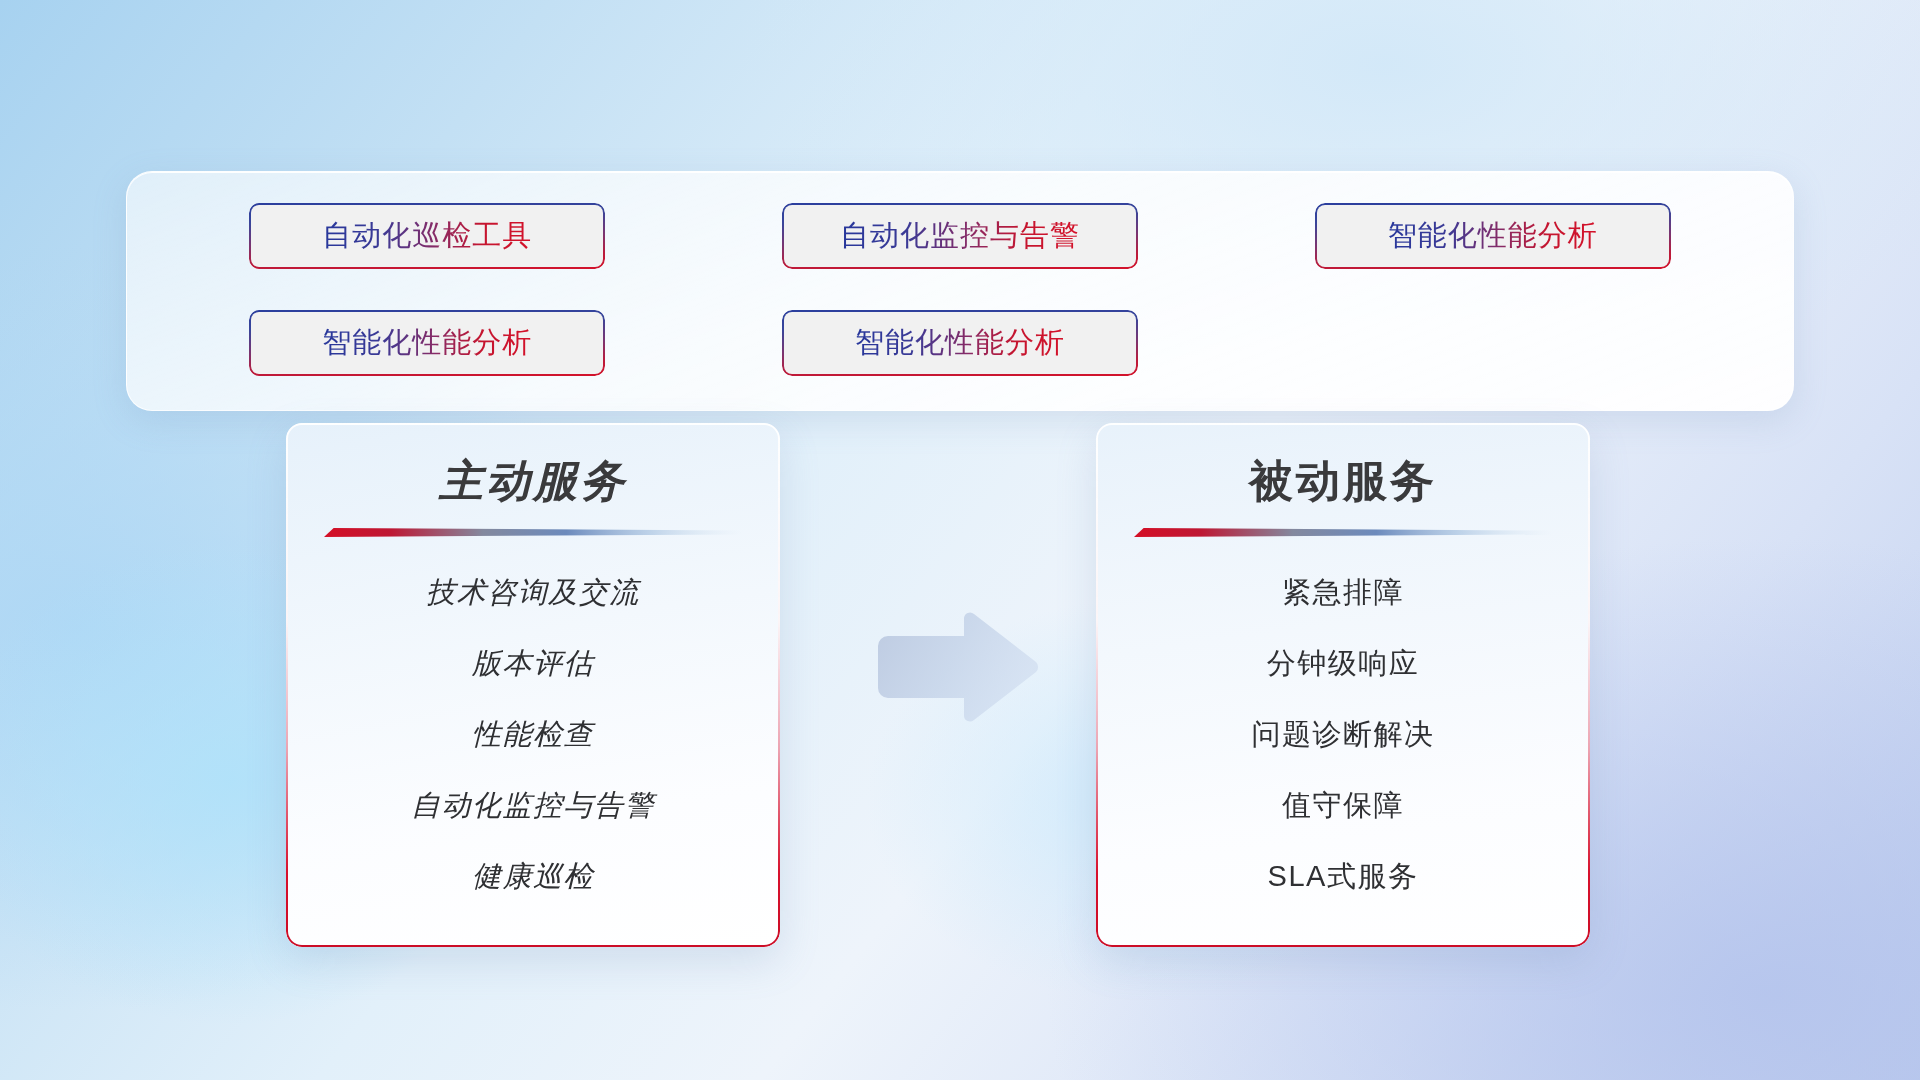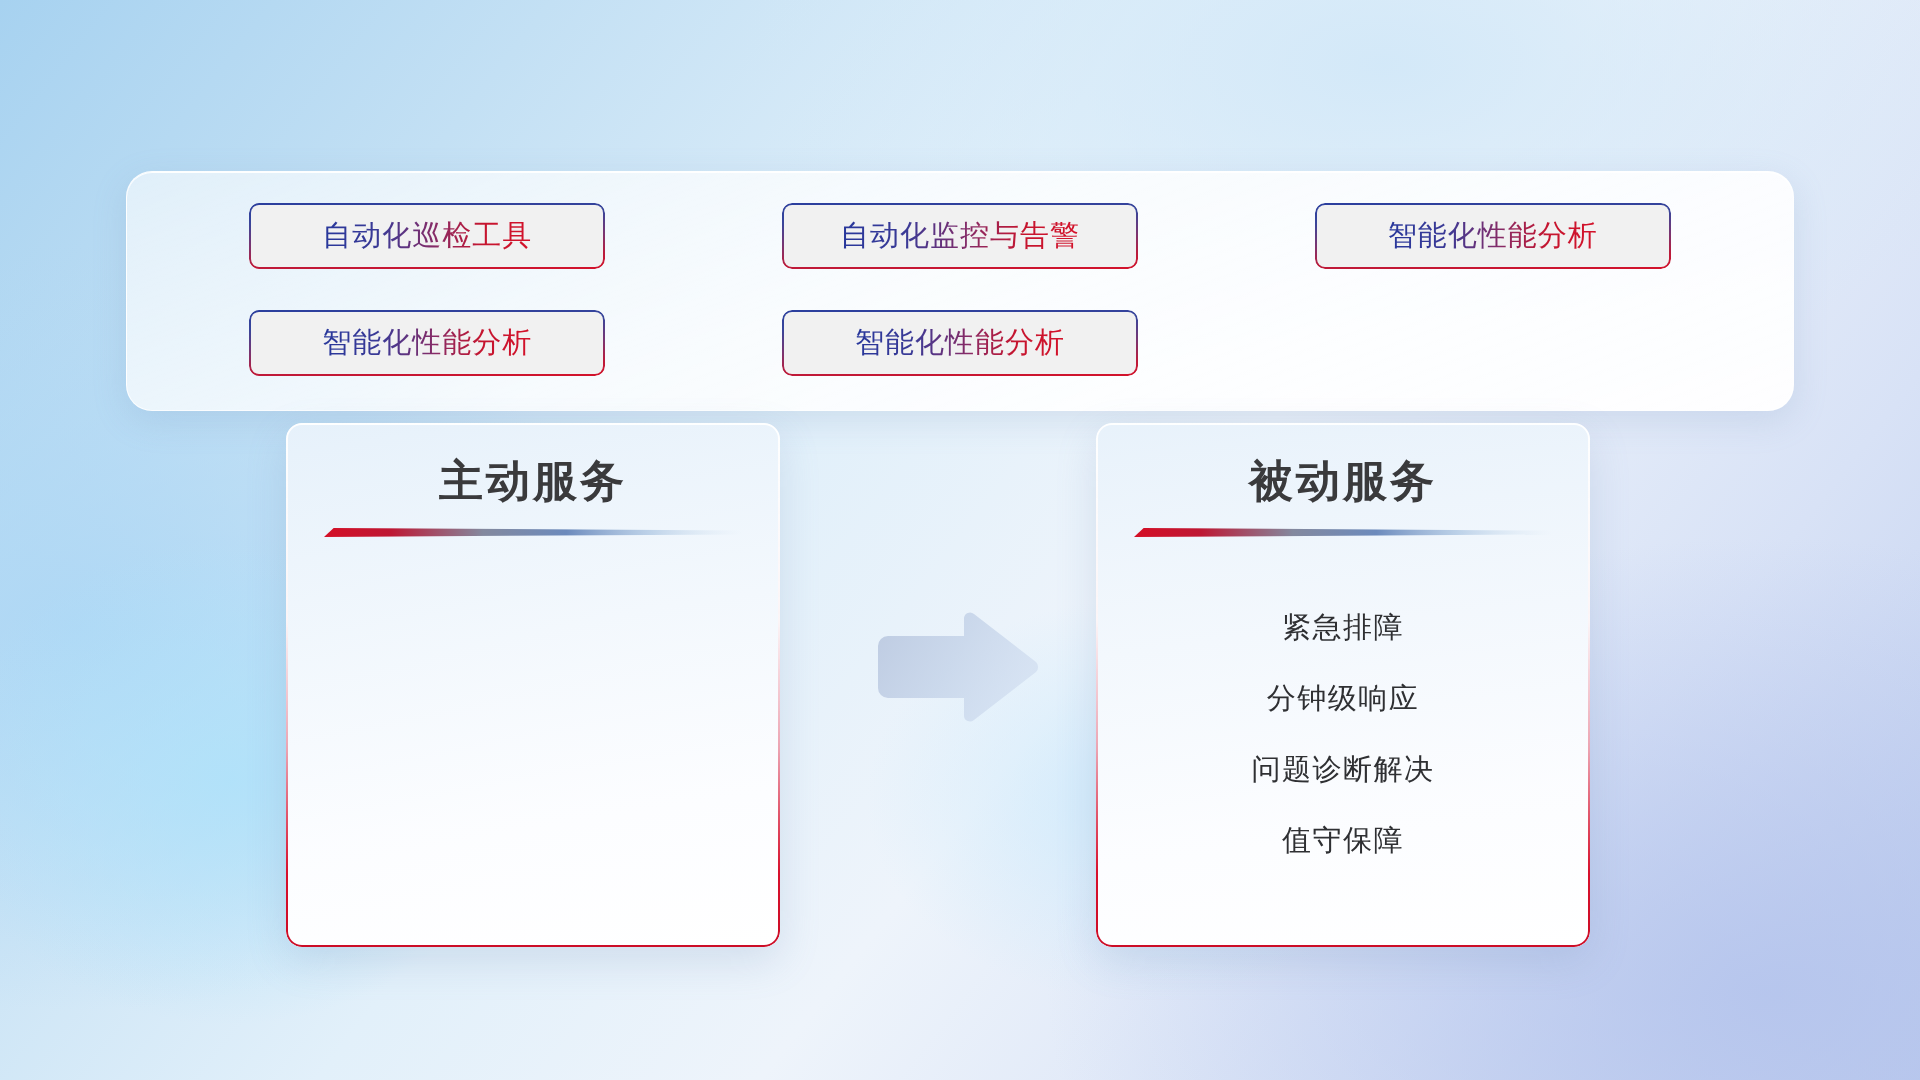--- a/index.html
+++ b/index.html
@@ -120,21 +120,21 @@
     position: absolute;
     top: 423px;
     width: 494px;
     height: 524px;
     border-radius: 16px;
     background: linear-gradient(172deg, rgba(232,242,251,0.96) 0%, rgba(243,248,253,0.97) 38%, rgba(252,253,255,0.99) 72%, #ffffff 100%);
     box-shadow: 0 14px 40px rgba(110,140,185,0.20);
     box-sizing: border-box;
     z-index: 3;
   }
-  .svc-card.left  { left: 286px; }
+  .svc-card.left  { left: 286px; font-style: italic; }
   .svc-card.right { left: 1096px; }
   
   .svc-card::before {
     content: "";
     position: absolute;
     inset: 0;
     border-radius: 16px;
     padding: 2px;
     background: linear-gradient(180deg, rgba(255,255,255,0.95) 0%, rgba(252,244,246,0.9) 38%, rgba(235,160,175,0.95) 62%, #d8102c 86%, #cc0d27 100%);
     -webkit-mask: linear-gradient(#000 0 0) content-box, linear-gradient(#000 0 0);
@@ -246,20 +246,27 @@
               <stop offset="38%" stop-color="#7e8399" stop-opacity="0.95"></stop>
               <stop offset="58%" stop-color="#5e7fb5" stop-opacity="0.9"></stop>
               <stop offset="78%" stop-color="#9dbbdc" stop-opacity="0.6"></stop>
               <stop offset="100%" stop-color="#cfe0ef" stop-opacity="0"></stop>
             </linearGradient>
           </defs>
           <path d="M0 9 L10 0 L434 2.6 L434 6.4 Z" fill="url(#divGradA)"></path>
         </svg>
       </div>
 
+      <ul class="svc-list">
+        <li>技术咨询及交流</li>
+        <li>版本评估</li>
+        <li>性能检查</li>
+        <li>自动化监控与告警</li>
+        <li>健康巡检</li>
+      </ul>
     </div>
   </div>
 
   <div class="svc-card right">
     <div class="svc-inner">
       <h2 class="svc-title">被动服务</h2>
 
       <div class="svc-divider">
         <svg viewBox="0 0 434 9" preserveAspectRatio="none" aria-hidden="true">
           <defs>
@@ -274,17 +281,18 @@
           </defs>
           <path d="M0 9 L10 0 L434 2.6 L434 6.4 Z" fill="url(#divGradB)"></path>
         </svg>
       </div>
 
       <ul class="svc-list">
         <li>紧急排障</li>
         <li>分钟级响应</li>
         <li>问题诊断解决</li>
         <li>值守保障</li>
+        <li>SLA式服务</li>
       </ul>
     </div>
   </div>
 
 </div>
 
 </body></html>

